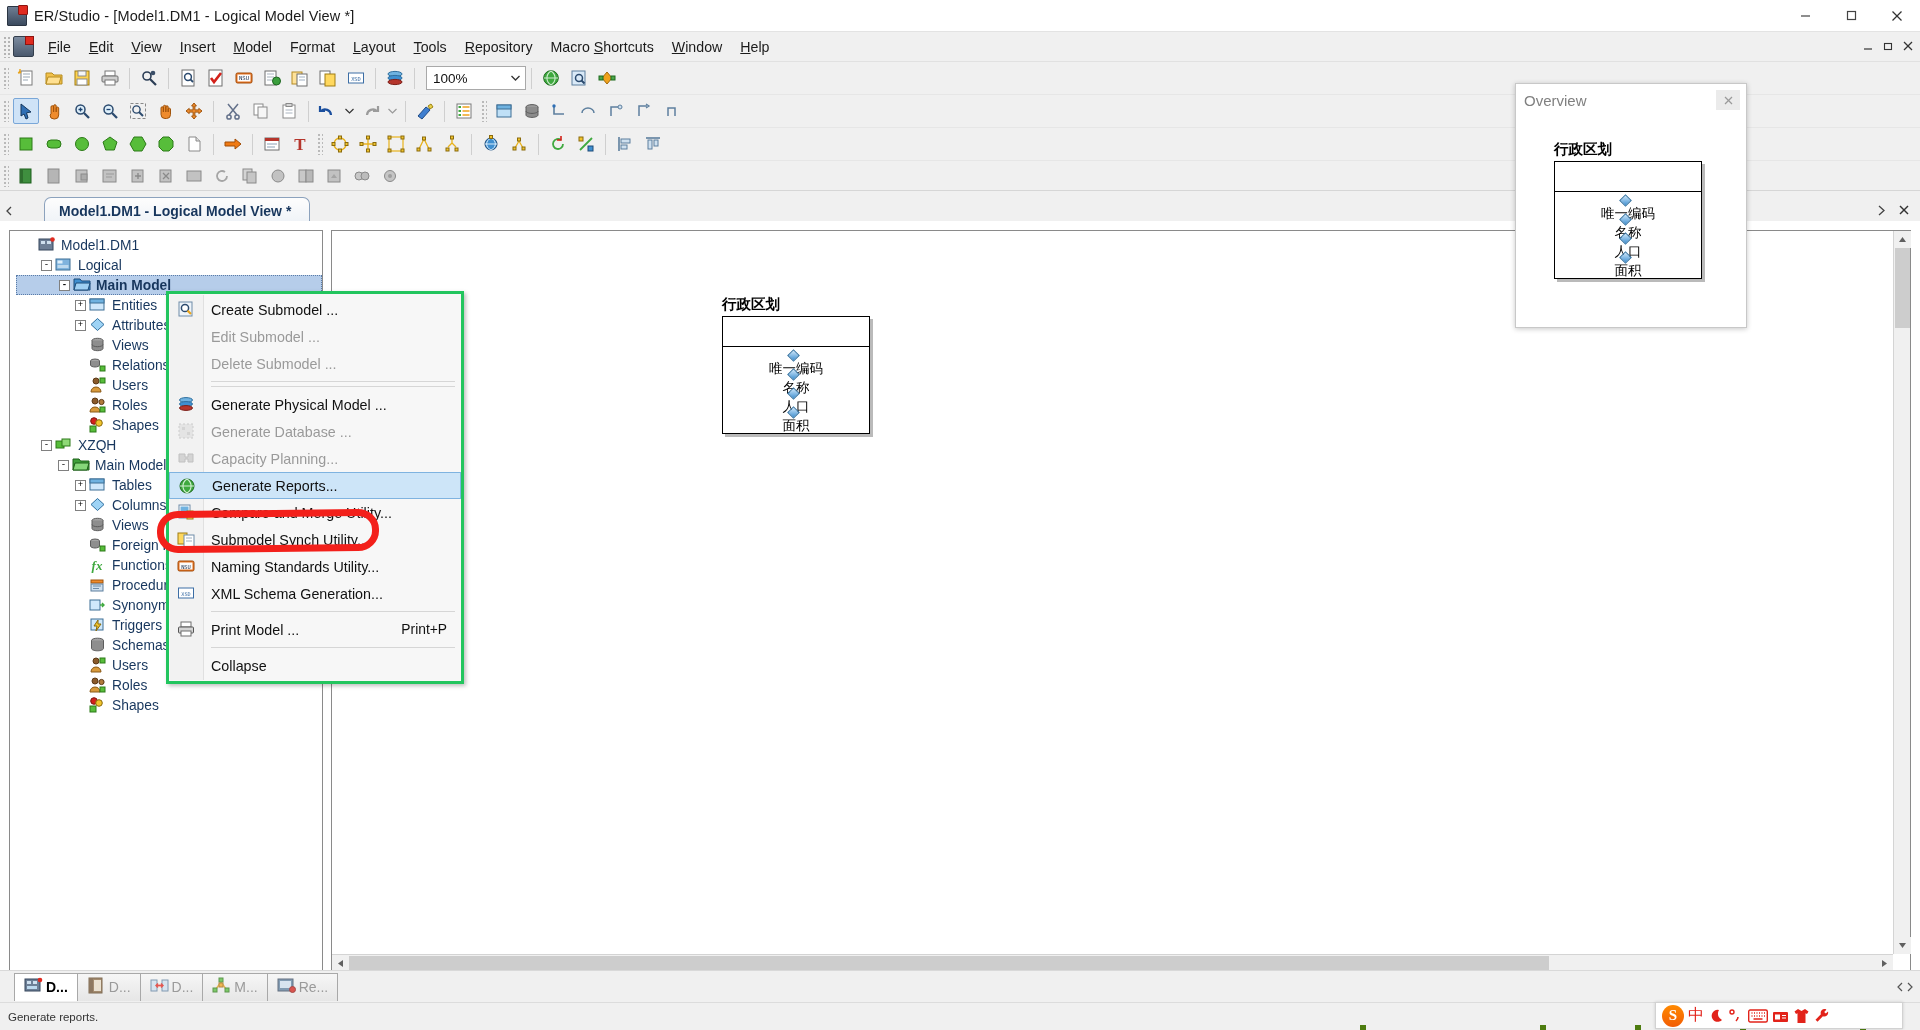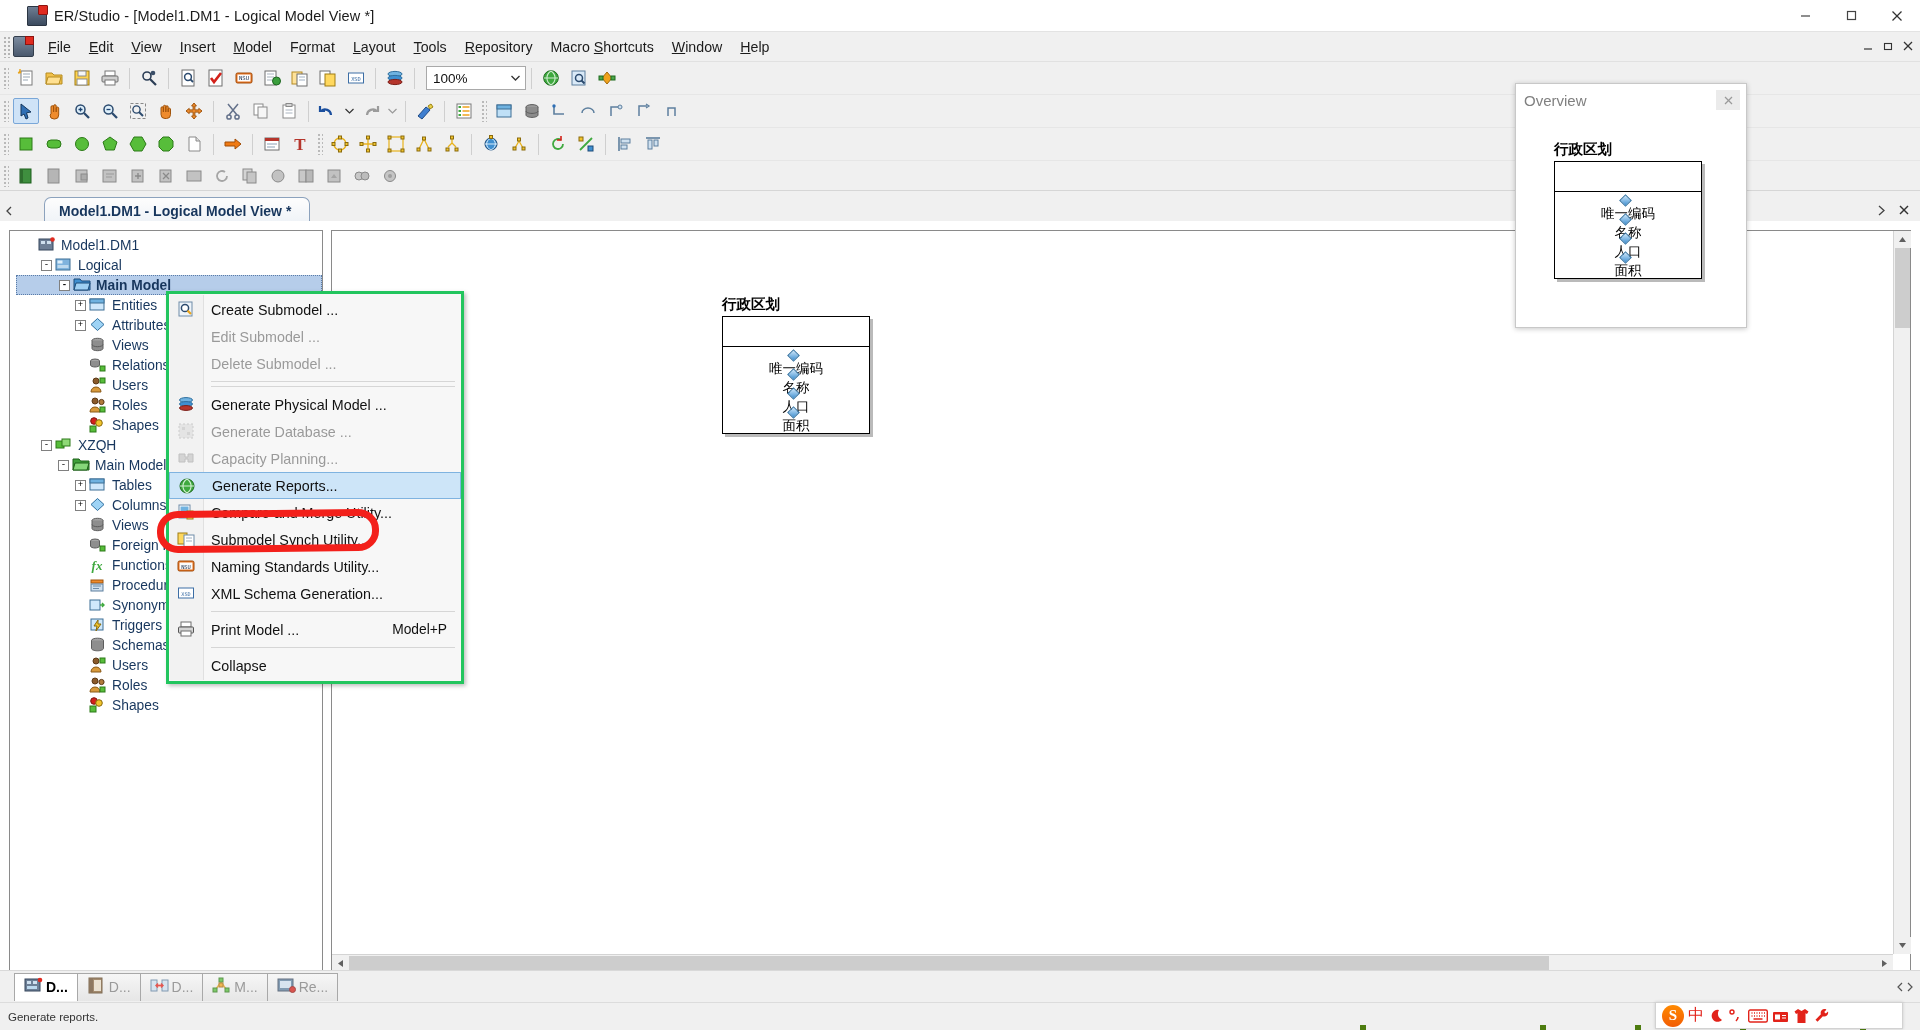--- a/index.html
+++ b/index.html
@@ -14,21 +14,21 @@
     position: relative;
     width: 1920px; height: 1030px;
     background: #f0f0f0;
   }
 
   
   .titlebar {
     position: absolute; left: 0; top: 0; width: 1920px; height: 32px;
     background: #ffffff;
     border-bottom: 1px solid #e3e3e3;
-    display: flex; align-items: center; padding-left: 20px;
+    display: flex; align-items: center;
   }
   .titlebar .app-icon {
     width: 20px; height: 20px; margin-left: 7px; margin-right: 7px;
     position: relative; flex: none;
   }
   .icon-erstudio {
     background: linear-gradient(#6f7e93,#3b4a5e);
     border: 1px solid #2b3543;
     border-radius: 1px;
     width: 100%; height: 100%;
@@ -1254,21 +1254,21 @@
           <span>XML Schema Generation...</span>
         </div>
         <div class="ctxsep"></div>
         <div class="ctxitem">
           <span class="mi-icon"><svg width="18" height="18" viewBox="0 0 18 18">
               <rect x="4" y="2" width="10" height="5" fill="#fff" stroke="#6f6f6f"></rect>
               <rect x="1.5" y="7" width="15" height="6" rx="1" fill="#d4d4d4" stroke="#555"></rect>
               <rect x="4" y="11" width="10" height="5" fill="#fff" stroke="#6f6f6f"></rect>
             </svg></span>
           <span>Print Model ...</span>
-          <span class="short">Model+P</span>
+          <span class="short">Print+P</span>
         </div>
         <div class="ctxsep"></div>
         <div class="ctxitem">
           <span>Collapse</span>
         </div>
       </div>
   </div>
   <div class="redcircle"></div>
 
   <div class="bottomtabs">

